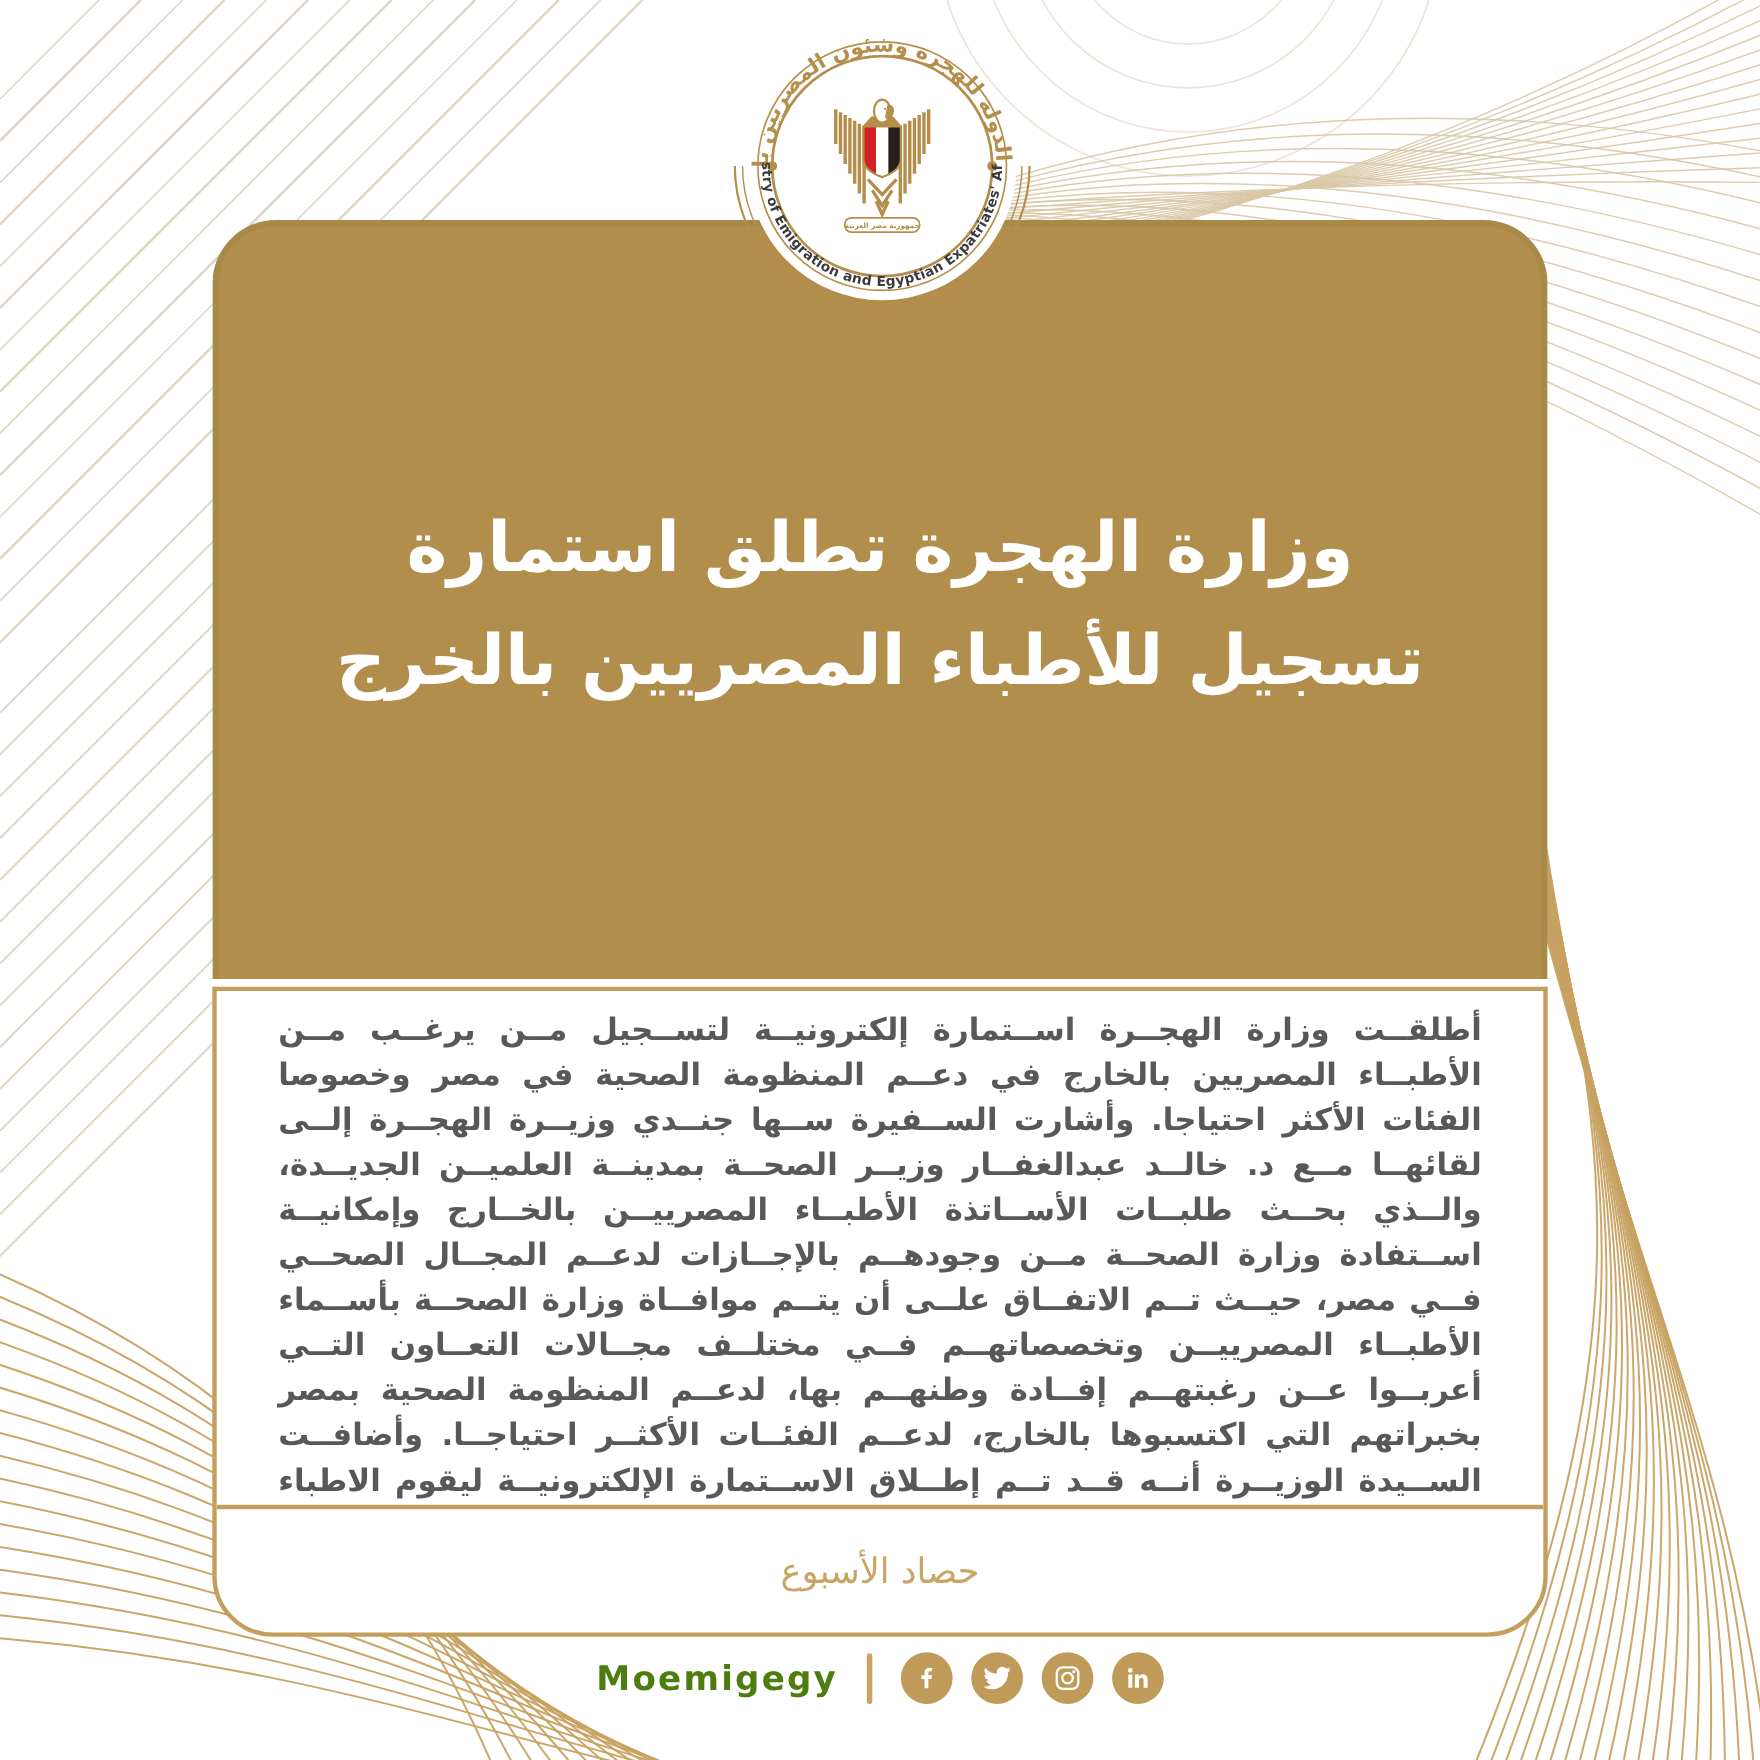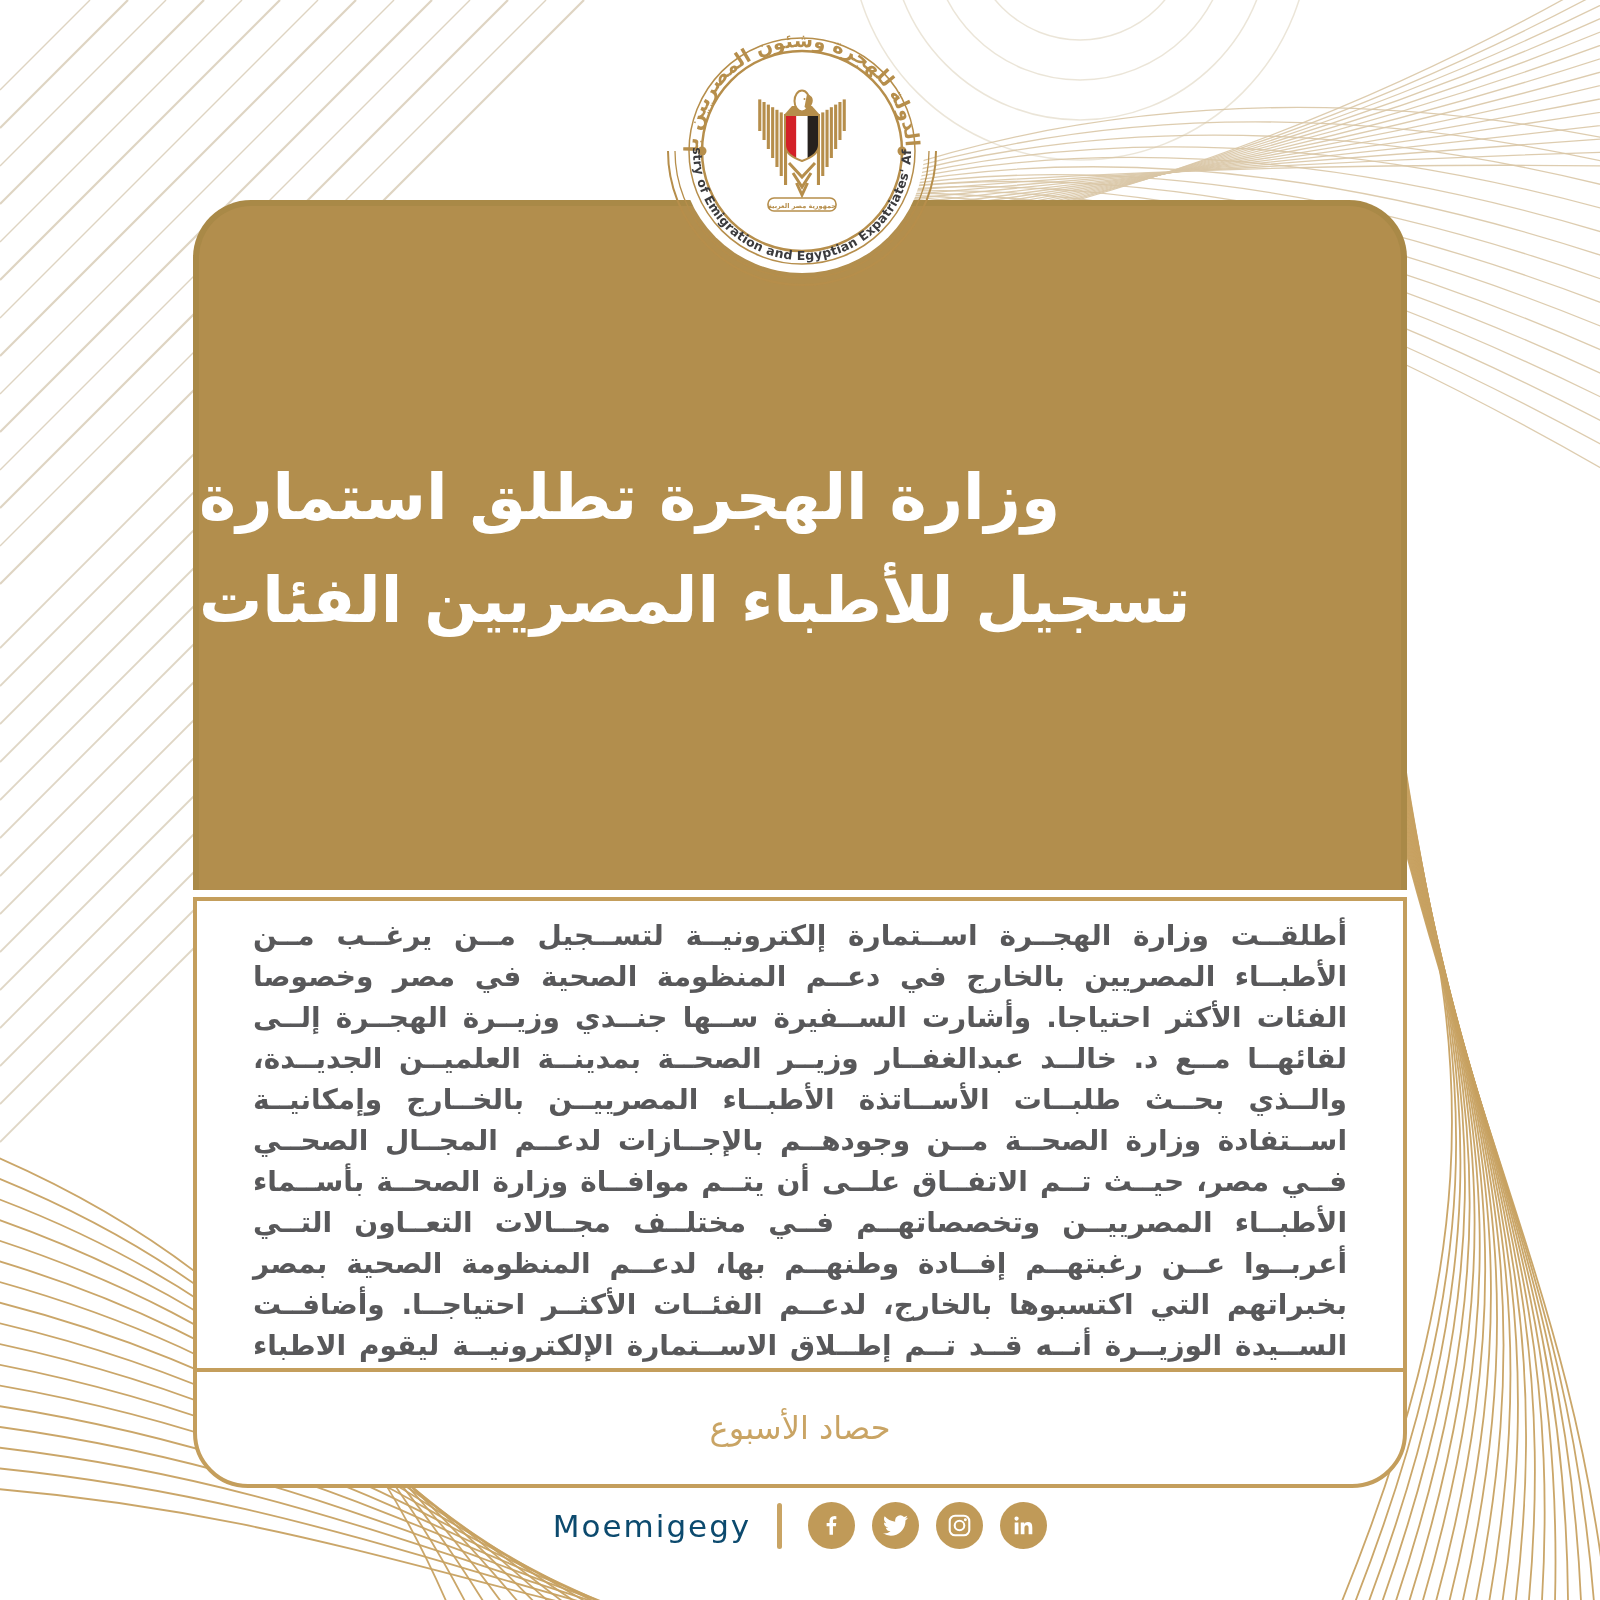--- a/index.html
+++ b/index.html
@@ -3,37 +3,37 @@
 <meta charset="utf-8">
 <style>
   html,body{margin:0;padding:0;background:#ffffff;}
   #poster{position:relative;width:1600px;height:1600px;background:#ffffff;overflow:hidden;
           font-family:"DejaVu Sans",sans-serif;}
   #deco{position:absolute;left:0;top:0;z-index:0;}
   
   .card{position:absolute;left:193px;top:200px;width:1214px;z-index:1;}
   .tan-panel{box-sizing:border-box;height:690px;background:#b28e4d;border:6px solid #a98947;
              border-bottom:none;border-radius:58px 58px 0 0;padding-top:240px;}
-  .headline{direction:rtl;text-align:left;color:#ffffff;font-weight:bold;
+  .headline{direction:rtl;text-align:center;color:#ffffff;font-weight:bold;
             font-size:63px;line-height:103px;}
   .white-box{box-sizing:border-box;margin-top:7px;height:591px;background:#ffffff;
              border:4px solid #c49e5c;border-radius:0 0 55px 55px;overflow:hidden;
              display:flex;flex-direction:column;}
   .body-section{box-sizing:border-box;height:467px;padding:14px 56px 0 56px;overflow:hidden;}
   .body-text{margin:0;direction:rtl;text-align:justify;color:#58585a;font-weight:bold;
              font-size:28px;line-height:41px;}
   .divider{height:4px;background:#c49e5c;}
   .bar-section{flex:1;display:flex;align-items:center;justify-content:center;}
   .series-title{direction:rtl;color:#c9a464;font-size:32px;font-weight:400;}
   
   #logo{position:absolute;left:652px;top:1px;z-index:2;}
   
   .page-footer{position:absolute;left:0;top:1502px;width:1600px;z-index:1;
                display:flex;align-items:center;justify-content:center;gap:26px;}
-  .handle{color:#0c4a6e;font-size:31px;letter-spacing:2px;font-weight:400;}
+  .handle{color:#4d7c0f;font-size:31px;letter-spacing:2px;font-weight:700;}
   .v-sep{width:5px;height:46px;background:#c9a464;border-radius:3px;}
   .social-row{display:flex;align-items:center;gap:17px;}
   .soc{width:47px;height:47px;border-radius:50%;background:#c09a58;display:flex;
        align-items:center;justify-content:center;}
   .soc svg{display:block;}
 </style>
 </head>
 <body>
 
 <div id="poster">
@@ -202,21 +202,21 @@
         <rect x="-34" y="47" width="68" height="13" rx="6" fill="#ffffff" stroke="#b68e4b" stroke-width="1.6"></rect>
         <text x="0" y="56.5" text-anchor="middle" font-size="6.5" font-weight="bold" fill="#b68e4b">جمهورية مصر العربية</text>
       </g>
     </g>
   </svg>
 
   <div class="card">
     <div class="tan-panel">
       <div class="headline">
         <div>وزارة الهجرة تطلق استمارة</div>
-        <div>تسجيل للأطباء المصريين الفئات</div>
+        <div>تسجيل للأطباء المصريين بالخرج</div>
       </div>
     </div>
     <div class="white-box">
       <div class="body-section">
         <p class="body-text">أطلقــت وزارة الهجــرة اســتمارة إلكترونيــة لتســجيل مــن يرغــب مــن الأطبــاء المصريين بالخارج في دعــم المنظومة الصحية في مصر وخصوصا الفئات الأكثر احتياجا. وأشارت الســفيرة ســها جنــدي وزيــرة الهجــرة إلــى لقائهــا مــع د. خالــد عبدالغفــار وزيــر الصحــة بمدينــة العلميــن الجديــدة، والــذي بحــث طلبــات الأســاتذة الأطبــاء المصرييــن بالخــارج وإمكانيــة اســتفادة وزارة الصحــة مــن وجودهــم بالإجــازات لدعــم المجــال الصحــي فــي مصر، حيــث تــم الاتفــاق علــى أن يتــم موافــاة وزارة الصحــة بأســماء الأطبــاء المصرييــن وتخصصاتهــم فــي مختلــف مجــالات التعــاون التــي أعربــوا عــن رغبتهــم إفــادة وطنهــم بها، لدعــم المنظومة الصحية بمصر بخبراتهم التي اكتسبوها بالخارج، لدعــم الفئــات الأكثــر احتياجــا. وأضافــت الســيدة الوزيــرة أنــه قــد تــم إطــلاق الاســتمارة الإلكترونيــة ليقوم الاطباء الراغبين في دعــم المنظومة الصحية بمصر بالتسجيل بها عبر الرابط:</p>
 
       </div>
       <div class="divider"></div>
       <div class="bar-section">
         <div class="series-title">حصاد الأسبوع</div>

